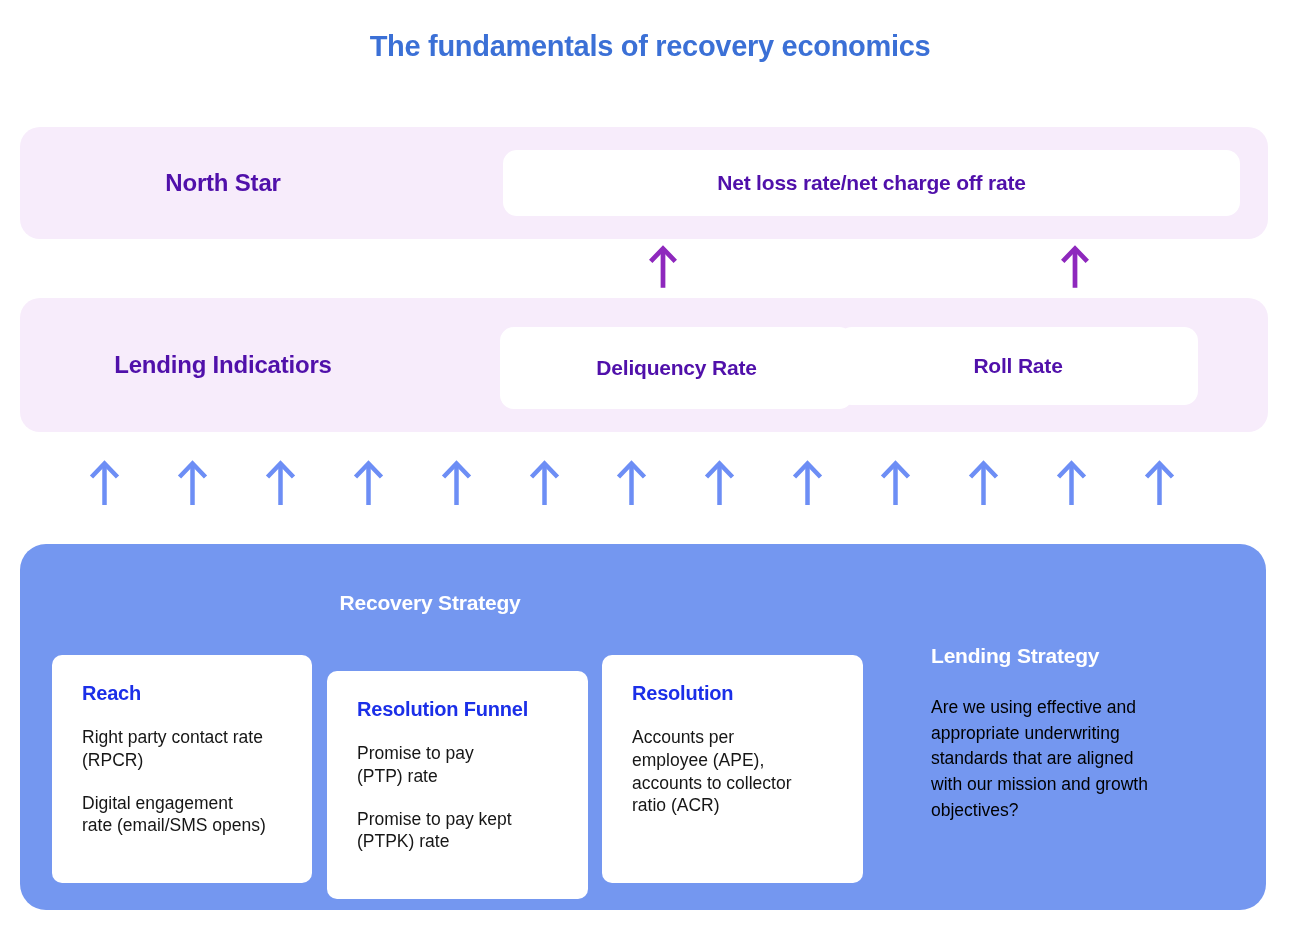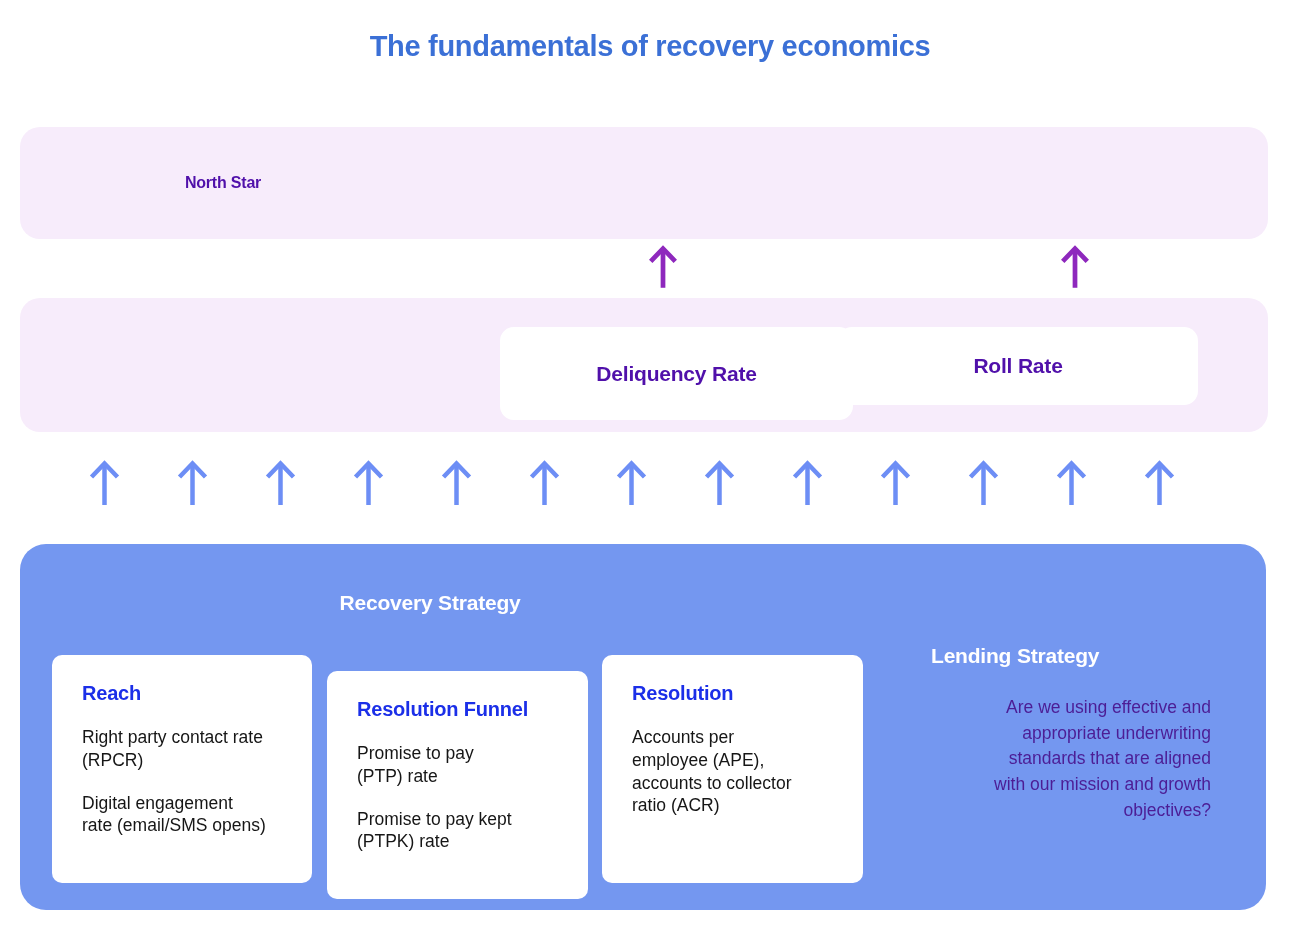--- a/index.html
+++ b/index.html
@@ -30,39 +30,39 @@
   }
   .band1 { top: 127px; height: 112px; }
   .band2 { top: 298px; height: 134px; }
   .band-label {
     position: absolute;
     left: 0; top: 0; bottom: 0;
     width: 406px;
     display: flex;
     align-items: center;
     justify-content: center;
-    font-size: 16px;
+    font-size: 24px;
     font-weight: 700;
     letter-spacing: -0.2px;
     color: #5010aa;
   }
   .band-card {
     position: absolute;
     background: #ffffff;
     border-radius: 14px;
     display: flex;
     align-items: center;
     justify-content: center;
     font-size: 21px;
     font-weight: 700;
     letter-spacing: -0.2px;
     color: #5010aa;
   }
   .band1-card { left: 483px; top: 23px; width: 737px; height: 66px; }
-  .card-delinquency { left: 480px; top: 29px; width: 353px; height: 93px; }
+  .card-delinquency { left: 480px; top: 29px; width: 353px; height: 82px; }
   .card-roll { left: 818px; top: 29px; width: 360px; height: 78px; }
   .parrow { position: absolute; width: 34px; height: 48px; }
   .parrow1 { left: 646px; top: 243px; }
   .parrow2 { left: 1058px; top: 243px; }
   .blue-arrows {
     position: absolute;
     left: 86px; top: 458px;
     width: 1092px; height: 52px;
     display: flex;
     justify-content: space-between;
@@ -118,46 +118,49 @@
   .lending-heading {
     font-size: 21px;
     font-weight: 700;
     letter-spacing: -0.2px;
     color: #ffffff;
     margin-bottom: 27px;
   }
   .lending-body {
     font-size: 17.5px;
     line-height: 1.47;
-    color: #4c1d95;
+    color: #000000;
     white-space: pre-line;
-    text-align: right;
   }
 </style>
 </head>
 <body>
 
 <div class="page">
 
   <h1 class="title">The fundamentals of recovery economics</h1>
 
   <section class="band band1">
     <div class="band-label">North Star</div>
+    <div class="band-card band1-card">
+      <span>Net loss rate/net charge off rate</span>
+    </div>
   </section>
 
   <span class="parrow parrow1"><svg width="34" height="48" viewBox="0 0 36 50">
         <path d="M18 6 L18 47" fill="none" stroke="#8e28bd" stroke-width="5"></path>
         <path d="M5 19 L18 5.5 L31 19" fill="none" stroke="#8e28bd" stroke-width="5" stroke-linejoin="miter"></path>
       </svg></span>
   <span class="parrow parrow2"><svg width="34" height="48" viewBox="0 0 36 50">
         <path d="M18 6 L18 47" fill="none" stroke="#8e28bd" stroke-width="5"></path>
         <path d="M5 19 L18 5.5 L31 19" fill="none" stroke="#8e28bd" stroke-width="5" stroke-linejoin="miter"></path>
       </svg></span>
 
   <section class="band band2">
+    <div class="band-label">Lending Indicatiors</div>
     <div class="band-card card-delinquency">
       <span>Deliquency Rate</span>
     </div>
     <div class="band-card card-roll">
       <span>Roll Rate</span>
     </div>
   </section>
 
   <div class="blue-arrows" id="blue-arrows">
       <span><svg width="37" height="50" viewBox="0 0 36 50">

